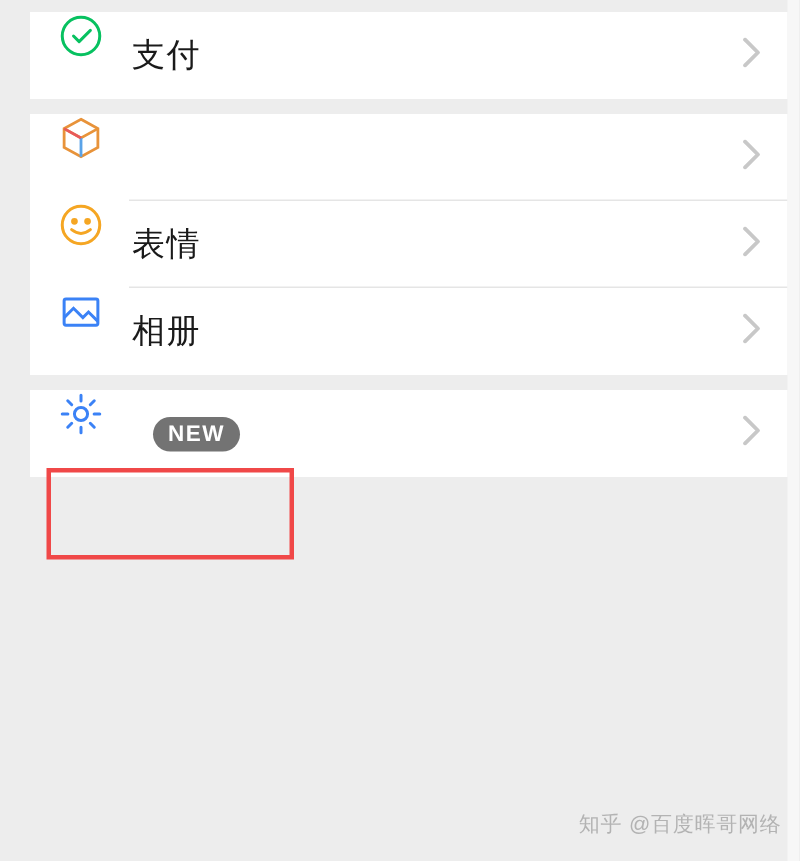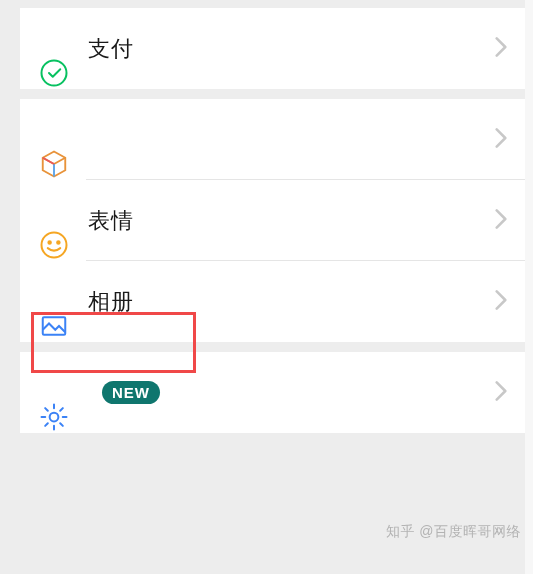--- a/index.html
+++ b/index.html
@@ -20,22 +20,22 @@
       background: #ededed;
       padding-top: 8px;
     }
     .section {
       background: #ffffff;
       margin-bottom: 10px;
       margin-left: 20px;
     }
     .list-item {
       display: flex;
-      align-items: flex-end;
-      height: 81px;
+      align-items: flex-start;
+      height: 58px;
       padding: 0 18px 0 18px;
       position: relative;
       cursor: pointer;
     }
     .list-item:not(:last-child) .content::after {
       content: '';
       position: absolute;
       left: 66px;
       right: 0;
       bottom: 0;
@@ -56,42 +56,42 @@
       align-items: center;
       margin-left: 18px;
       height: 100%;
     }
     .label {
       font-size: 22px;
       color: #1a1a1a;
       letter-spacing: 1px;
     }
     .badge {
-      background: #0f766e;
+      background: #737373;
       color: #ffffff;
       font-size: 15px;
       font-weight: 600;
       padding: 3px 10px;
       border-radius: 12px;
       margin-left: 14px;
       letter-spacing: 1px;
     }
     .chevron {
       margin-left: auto;
       flex-shrink: 0;
     }
     .highlight-box {
       position: absolute;
       border: 3px solid #f04848;
       pointer-events: none;
       z-index: 10;
     }
     .watermark {
       position: absolute;
-      bottom: 33px;
+      bottom: 15px;
       right: 12px;
       font-size: 14px;
       color: #b3b3b3;
       letter-spacing: 0.5px;
     }
     .gray-fill {
       background: #ededed;
       margin-left: 20px;
       height: 200px;
     }

